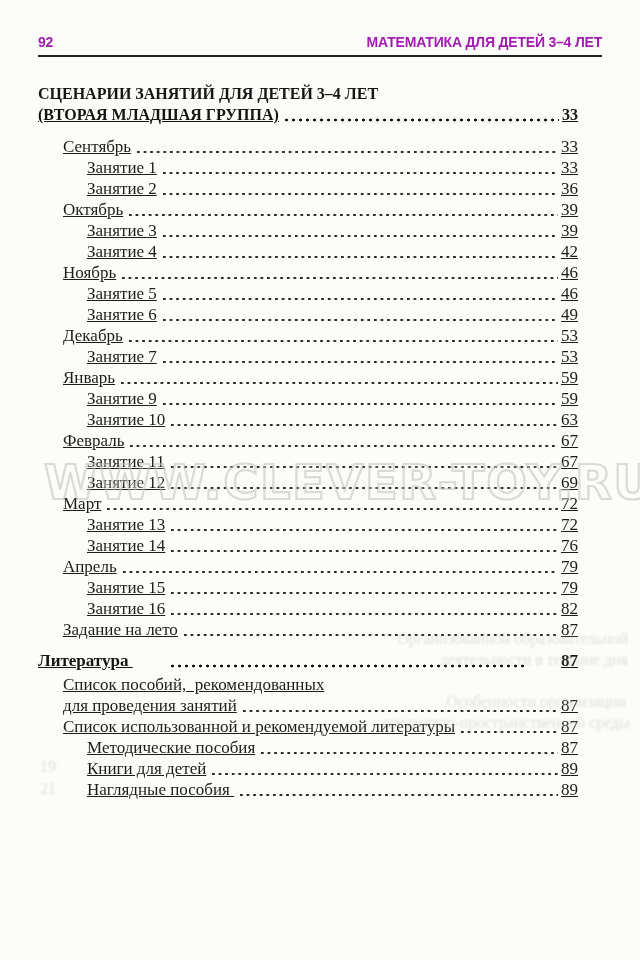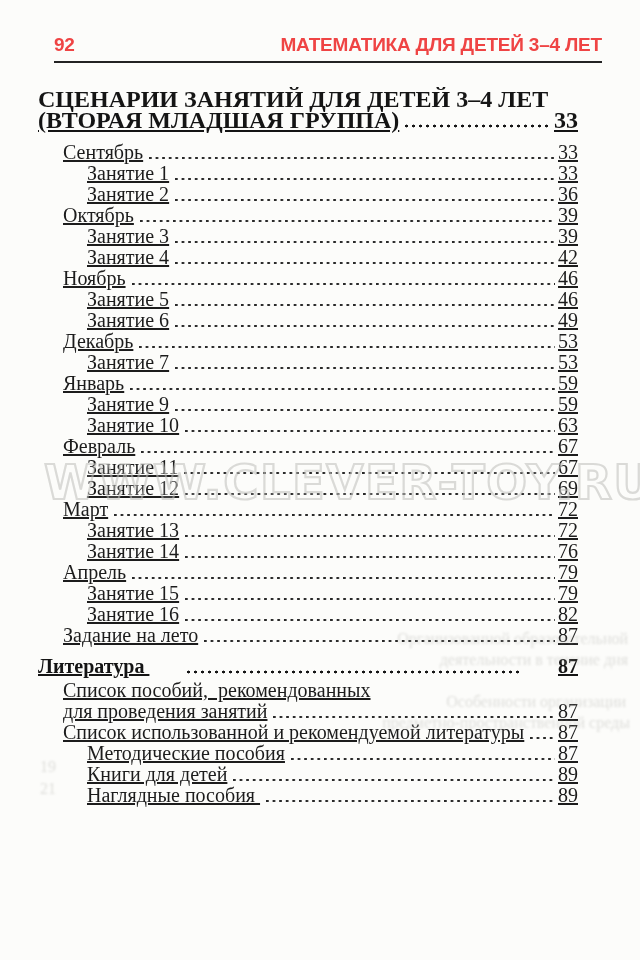--- a/index.html
+++ b/index.html
@@ -6,36 +6,36 @@
   body{
     width:640px;height:960px;position:relative;overflow:hidden;
     background:#fcfcfa;
     color:#1c1c1c;
     font-family:"Liberation Serif","DejaVu Serif",serif;
   }
   .page{position:absolute;inset:0;}
 
   
   .page-header{
-    margin:34px 38px 0 54px;
+    margin:34px 38px 0 38px;
     display:flex;justify-content:space-between;align-items:flex-end;
     border-bottom:2.5px solid #232323;
     padding-bottom:5px;
     font-family:"Liberation Sans","DejaVu Sans",sans-serif;
-    font-weight:700;font-size:19px;letter-spacing:-0.2px;color:#ef4444;
+    font-weight:700;font-size:14px;letter-spacing:-0.2px;color:#a21caf;
   }
 
   
   .heading{
     margin:26px 62px 0 38px;
-    font-weight:700;font-size:24px;line-height:21px;color:#151515;
-  }
-
-  
-  .toc{margin:11px 62px 0 38px;font-size:20px;line-height:21px;}
+    font-weight:700;font-size:16px;line-height:21px;color:#151515;
+  }
+
+  
+  .toc{margin:11px 62px 0 38px;font-size:17px;line-height:21px;}
   .row{display:flex;align-items:baseline;text-decoration:underline;}
   .lvl0{padding-left:0;gap:32px;}
   .lvl1{padding-left:25px;}
   .lvl2{padding-left:49px;}
   .row .lbl{white-space:pre-wrap;}
   .row.bold{font-weight:700;color:#141414;}
   .leader{
     flex:1 1 auto;align-self:flex-end;height:4px;min-width:12px;
     margin:0 3px 3px 6px;
     background-image:radial-gradient(circle at 1.3px 2px,#282828 1.12px,rgba(0,0,0,0) 1.5px);

